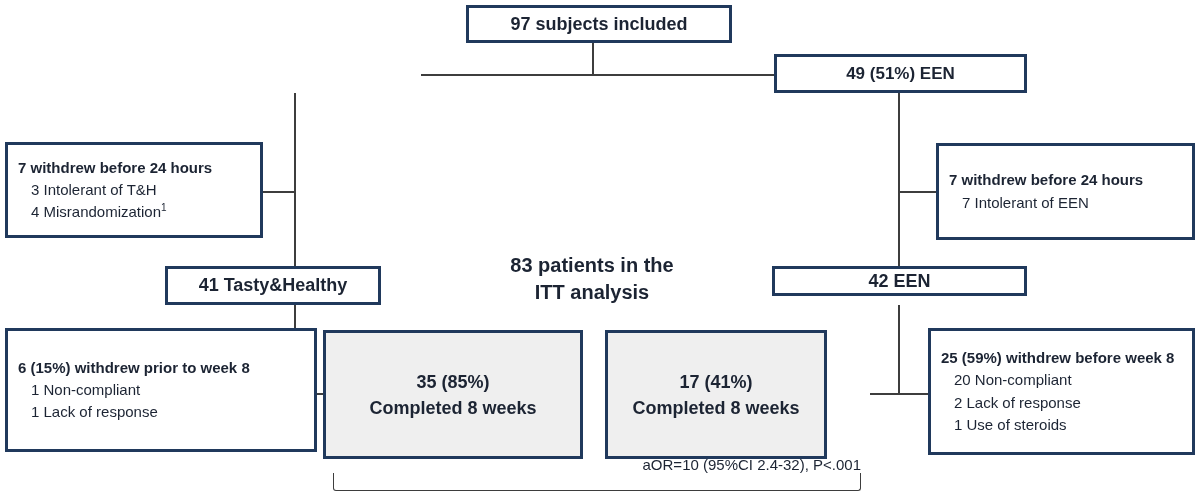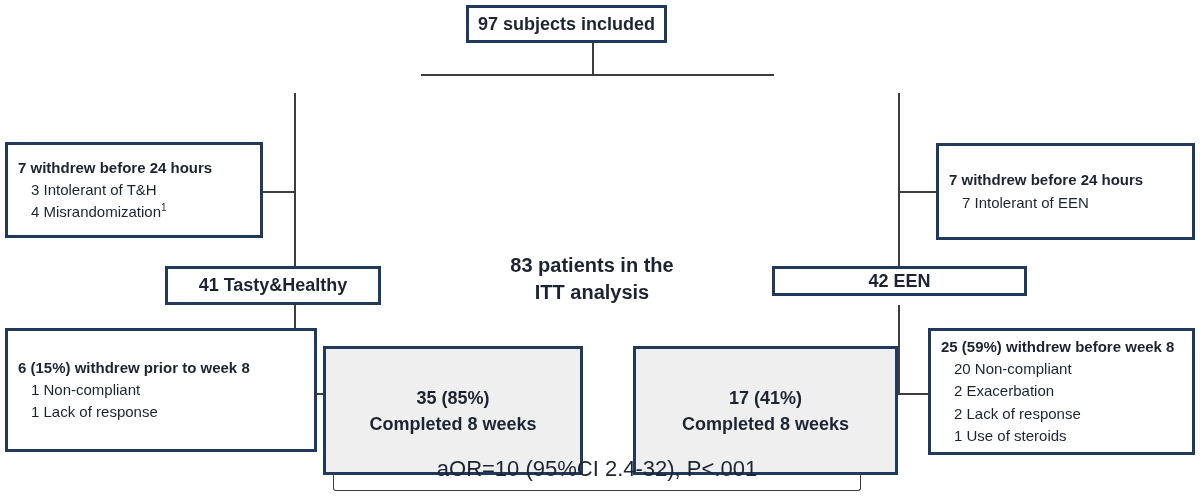--- a/index.html
+++ b/index.html
@@ -25,60 +25,63 @@
   .detail-box{
     display:flex;flex-direction:column;justify-content:center;
     padding:6px 10px;font-size:15px;line-height:1.47;
   }
   .detail-title{font-weight:bold;}
   .detail-item{padding-left:13px;}
   .detail-item sup{font-size:10px;}
   .gray-box{
     background:var(--fill_gray);
     display:flex;flex-direction:column;align-items:center;justify-content:center;
-    font-weight:bold;font-size:18px;line-height:26px;text-align:center;margin-top:16px;
+    font-weight:bold;font-size:18px;line-height:26px;text-align:center;
   }
   .line{position:absolute;background:var(--line);}
   .v{width:1.5px;}
   .h{height:1.5px;}
   .itt-text{
     position:absolute;text-align:center;font-weight:bold;
     font-size:20px;line-height:27px;
   }
   .bracket{
     position:absolute;box-sizing:border-box;
     border-left:1.5px solid var(--line);
     border-right:1.5px solid var(--line);
     border-bottom:1.5px solid var(--line);
     border-bottom-left-radius:3px;border-bottom-right-radius:3px;
   }
   .stat-text{
-    position:absolute;text-align:center;font-size:22px;
+    position:absolute;text-align:right;font-size:15px;
   }
 </style>
 </head>
 <body>
 
 <div class="canvas">
 
   <div class="line v" style="left:592px;top:43px;height:31px"></div>
   <div class="line h" style="left:421px;top:74px;width:353px"></div>
   <div class="line v" style="left:294px;top:93px;height:173px"></div>
   <div class="line h" style="left:263px;top:191px;width:31px"></div>
   <div class="line v" style="left:294px;top:305px;height:89px"></div>
   <div class="line h" style="left:267px;top:393px;width:56px"></div>
   <div class="line v" style="left:898px;top:93px;height:173px"></div>
   <div class="line h" style="left:898px;top:191px;width:38px"></div>
   <div class="line v" style="left:898px;top:305px;height:89px"></div>
   <div class="line h" style="left:870px;top:393px;width:58px"></div>
 
-  <div class="box label-box" style="left:466px;top:5px;width:201px;height:38px;font-size:18px">
+  <div class="box label-box" style="left:466px;top:5px;width:266px;height:38px;font-size:18px">
     <span>97 subjects included</span>
   </div>
 
+  <div class="box label-box" style="left:774px;top:54px;width:253px;height:39px;font-size:17px">
+    <span>49 (51%) EEN</span>
+  </div>
 
   <div class="box detail-box" style="left:5px;top:142px;width:258px;height:96px">
     <div class="detail-title">7 withdrew before 24 hours</div>
     <div class="detail-item">
       <span>3 Intolerant of T&amp;H</span>
     </div>
     <div class="detail-item">
       <span>4 Misrandomization</span><sup>1</sup>
     </div>
   </div>
@@ -109,35 +112,32 @@
     <div class="detail-item">
       <span>1 Lack of response</span>
     </div>
   </div>
   <div class="box detail-box" style="left:928px;top:328px;width:267px;height:127px">
     <div class="detail-title">25 (59%) withdrew before week 8</div>
     <div class="detail-item">
       <span>20 Non-compliant</span>
     </div>
     <div class="detail-item">
-      <span>2 Exacerbation</span>
-    </div>
-    <div class="detail-item">
       <span>2 Lack of response</span>
     </div>
     <div class="detail-item">
       <span>1 Use of steroids</span>
     </div>
   </div>
 
   <div class="box gray-box" style="left:323px;top:330px;width:260px;height:129px">
     <div>35 (85%)</div>
     <div>Completed 8 weeks</div>
   </div>
-  <div class="box gray-box" style="left:633px;top:330px;width:265px;height:129px">
+  <div class="box gray-box" style="left:605px;top:330px;width:222px;height:129px">
     <div>17 (41%)</div>
     <div>Completed 8 weeks</div>
   </div>
 
   <div class="bracket" style="left:333px;top:473px;width:528px;height:18px"></div>
   <div class="stat-text" style="left:333px;top:456px;width:528px">aOR=10 (95%CI 2.4-32), P&lt;.001</div>
 
 </div>
 
 </body></html>

